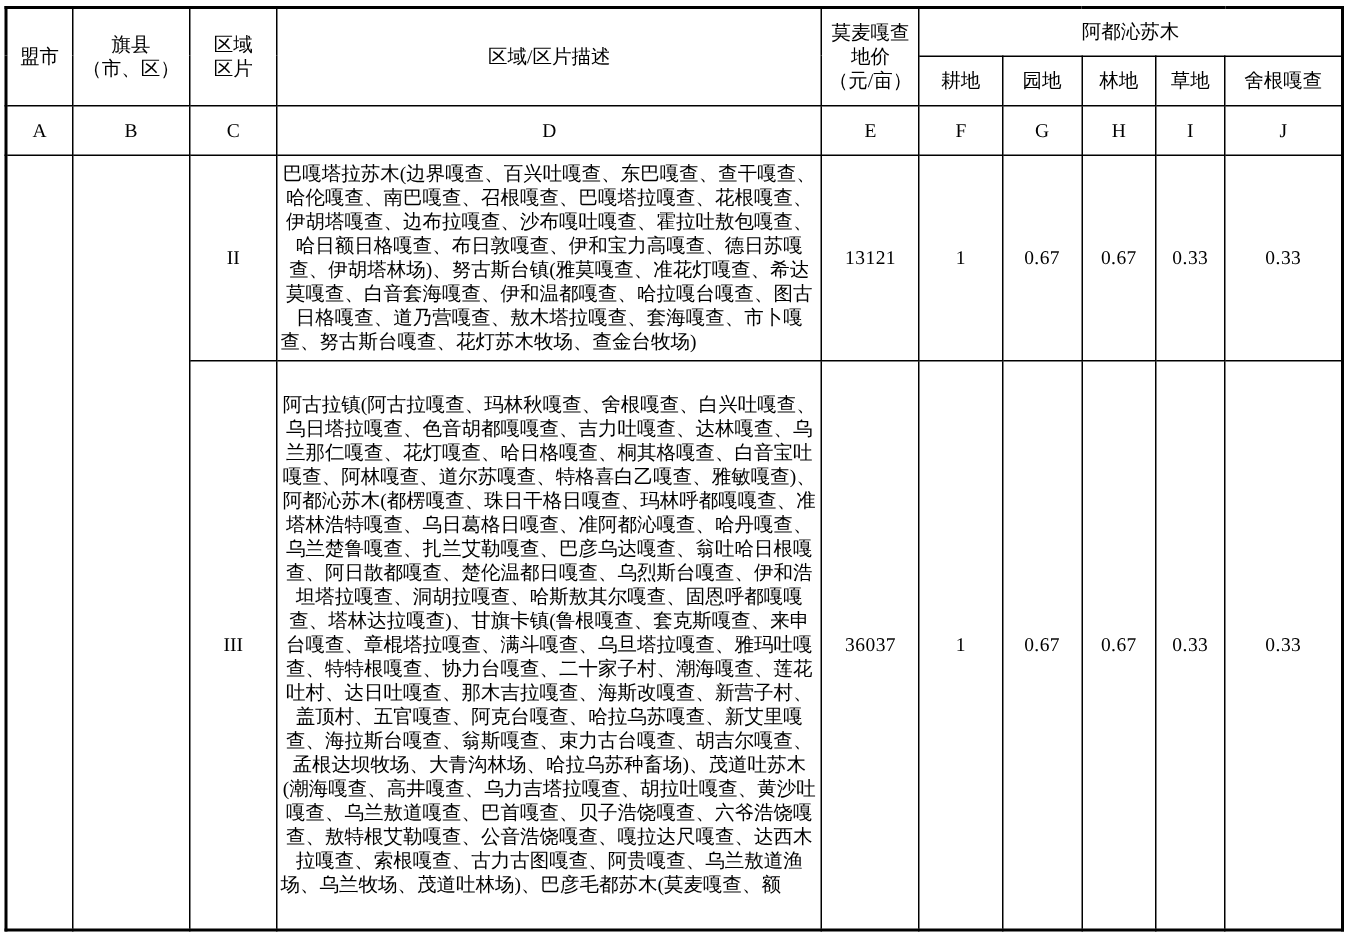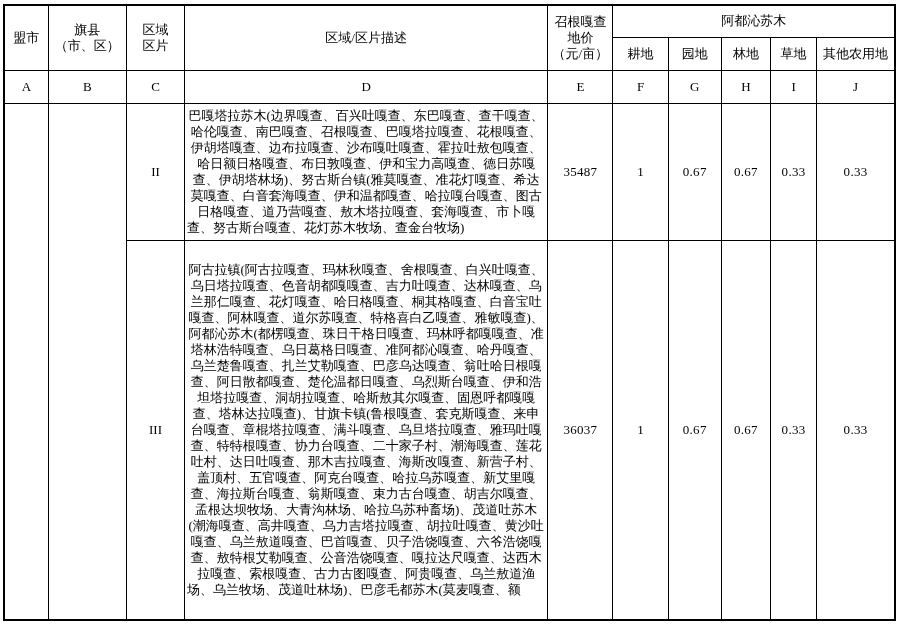--- a/index.html
+++ b/index.html
@@ -69,53 +69,53 @@
     </colgroup>
 
     <tbody>
         <tr class="h1">
       <th rowspan="2">盟市</th>
       <th rowspan="2" class="multiline">旗县
 （市、区）</th>
       <th rowspan="2" class="multiline">区域
 区片</th>
       <th rowspan="2">区域/区片描述</th>
-      <th rowspan="2" class="multiline">召根嘎查
+      <th rowspan="2" class="multiline">莫麦嘎查
 地价
 （元/亩）</th>
       <th colspan="5">阿都沁苏木</th>
     </tr>
 
     <tr class="h2">
       <th>耕地</th>
       <th>园地</th>
       <th>林地</th>
       <th>草地</th>
-      <th>其他农用地</th>
+      <th>舍根嘎查</th>
     </tr>
 
     <tr class="letters">
       <td>A</td>
       <td>B</td>
       <td>C</td>
       <td>D</td>
       <td>E</td>
       <td>F</td>
       <td>G</td>
       <td>H</td>
       <td>I</td>
       <td>J</td>
     </tr>
 
     <tr class="rowII">
       <td rowspan="2"></td>
       <td rowspan="2"></td>
       <td>II</td>
       <td class="desc desc-top">巴嘎塔拉苏木(边界嘎查、百兴吐嘎查、东巴嘎查、查干嘎查、哈伦嘎查、南巴嘎查、召根嘎查、巴嘎塔拉嘎查、花根嘎查、伊胡塔嘎查、边布拉嘎查、沙布嘎吐嘎查、霍拉吐敖包嘎查、哈日额日格嘎查、布日敦嘎查、伊和宝力高嘎查、德日苏嘎查、伊胡塔林场)、努古斯台镇(雅莫嘎查、准花灯嘎查、希达莫嘎查、白音套海嘎查、伊和温都嘎查、哈拉嘎台嘎查、图古日格嘎查、道乃营嘎查、敖木塔拉嘎查、套海嘎查、市卜嘎查、努古斯台嘎查、花灯苏木牧场、查金台牧场)</td>
-      <td class="num">35487</td>
+      <td class="num">13121</td>
       <td class="num">1</td>
       <td class="num">0.67</td>
       <td class="num">0.67</td>
       <td class="num">0.33</td>
       <td class="num">0.33</td>
     </tr>
 
     <tr class="rowIII">
       <td>III</td>
       <td class="desc">阿古拉镇(阿古拉嘎查、玛林秋嘎查、舍根嘎查、白兴吐嘎查、乌日塔拉嘎查、色音胡都嘎嘎查、吉力吐嘎查、达林嘎查、乌兰那仁嘎查、花灯嘎查、哈日格嘎查、桐其格嘎查、白音宝吐嘎查、阿林嘎查、道尔苏嘎查、特格喜白乙嘎查、雅敏嘎查)、阿都沁苏木(都楞嘎查、珠日干格日嘎查、玛林呼都嘎嘎查、准塔林浩特嘎查、乌日葛格日嘎查、准阿都沁嘎查、哈丹嘎查、乌兰楚鲁嘎查、扎兰艾勒嘎查、巴彦乌达嘎查、翁吐哈日根嘎查、阿日散都嘎查、楚伦温都日嘎查、乌烈斯台嘎查、伊和浩坦塔拉嘎查、洞胡拉嘎查、哈斯敖其尔嘎查、固恩呼都嘎嘎查、塔林达拉嘎查)、甘旗卡镇(鲁根嘎查、套克斯嘎查、来申台嘎查、章棍塔拉嘎查、满斗嘎查、乌旦塔拉嘎查、雅玛吐嘎查、特特根嘎查、协力台嘎查、二十家子村、潮海嘎查、莲花吐村、达日吐嘎查、那木吉拉嘎查、海斯改嘎查、新营子村、盖顶村、五官嘎查、阿克台嘎查、哈拉乌苏嘎查、新艾里嘎查、海拉斯台嘎查、翁斯嘎查、束力古台嘎查、胡吉尔嘎查、孟根达坝牧场、大青沟林场、哈拉乌苏种畜场)、茂道吐苏木(潮海嘎查、高井嘎查、乌力吉塔拉嘎查、胡拉吐嘎查、黄沙吐嘎查、乌兰敖道嘎查、巴首嘎查、贝子浩饶嘎查、六爷浩饶嘎查、敖特根艾勒嘎查、公音浩饶嘎查、嘎拉达尺嘎查、达西木拉嘎查、索根嘎查、古力古图嘎查、阿贵嘎查、乌兰敖道渔场、乌兰牧场、茂道吐林场)、巴彦毛都苏木(莫麦嘎查、额</td>

